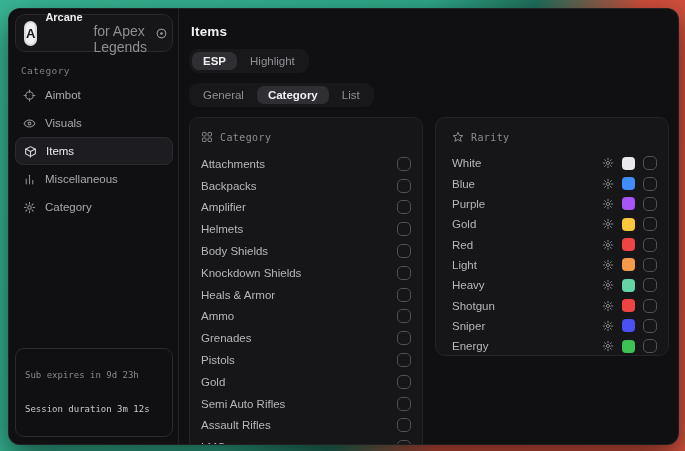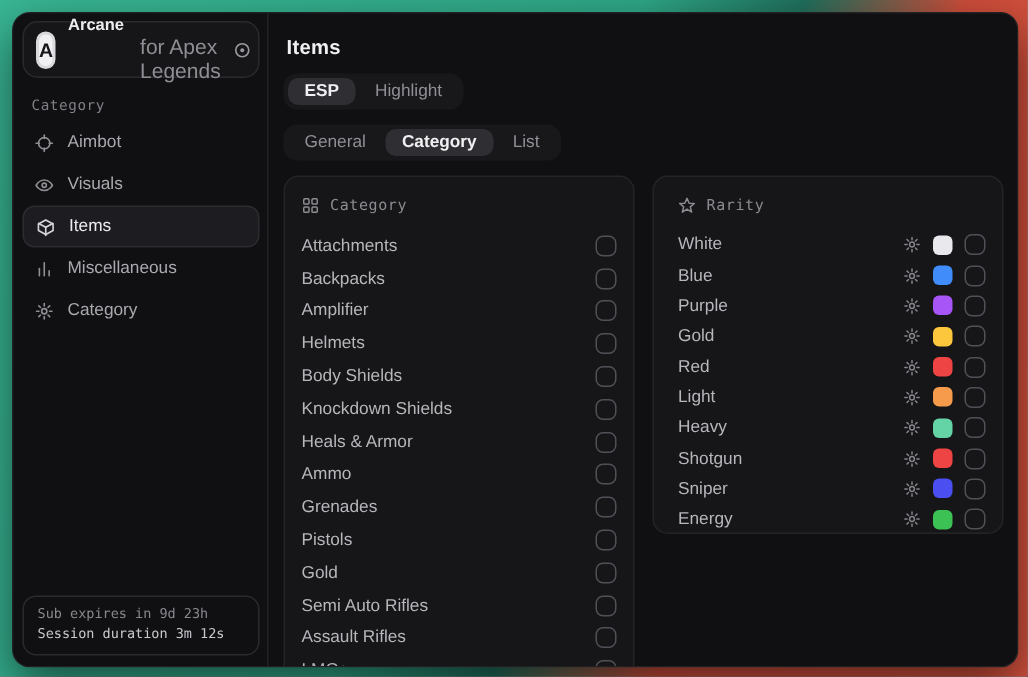--- a/index.html
+++ b/index.html
@@ -49,25 +49,25 @@
     cursor:default;
   }
   .side-item .s-icon { display:flex; color:#8e8e94; }
   .side-item.active {
     background:#1d1d21; border:1px solid #2b2b30; color:#ececef;
   }
   .side-item.active .s-icon { color:#d6d6da; }
   .side-footer {
     position:absolute; left:6px; bottom:7px; width:158px;
     border:1px solid #2a2a2e; border-radius:9px;
-    padding:6px 9px; line-height:1.45;
+    padding:20px 9px; line-height:1.45;
     font-family:"DejaVu Sans Mono", monospace;
   }
   .side-footer .f1 { color:#88888e; font-size:9px; }
-  .side-footer .f2 { color:#c9c9ce; font-size:9px; }
+  .side-footer .f2 { color:#c9c9ce; font-size:9px;margin-top:21px; }
   
   .main { flex:1; position:relative; }
   .page-title {
     position:absolute; left:12px; top:15px;
     color:#f0f0f2; font-size:13.5px; font-weight:bold; letter-spacing:0.2px;
   }
   .tabbar {
     position:absolute; left:10px; display:inline-flex; gap:2px;
     background:#18181b; border-radius:9px; padding:3px;
   }

